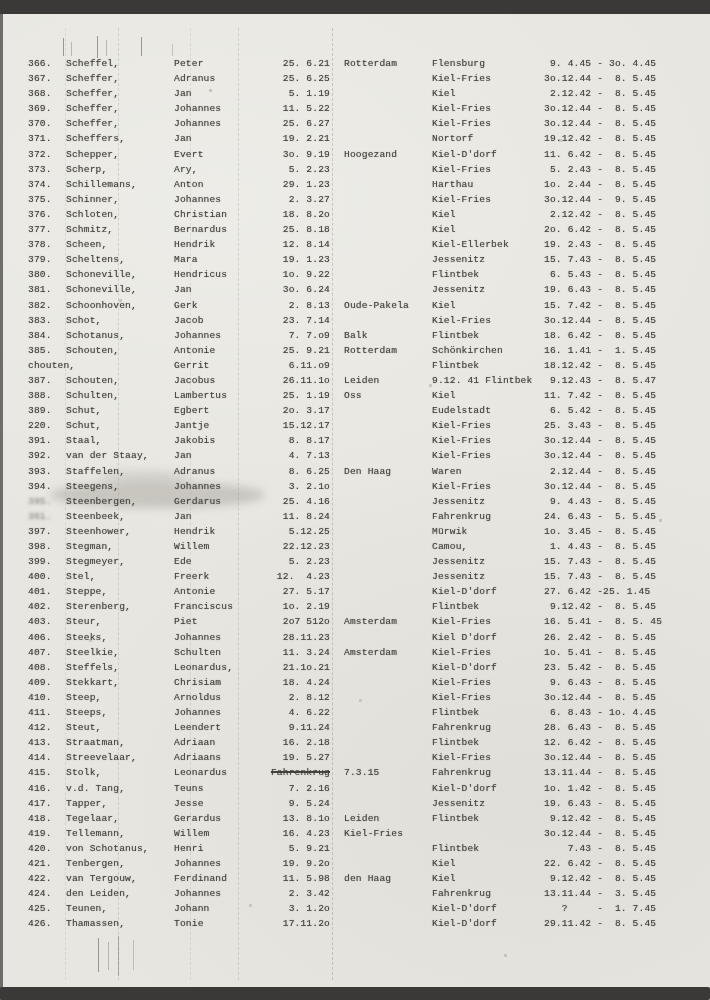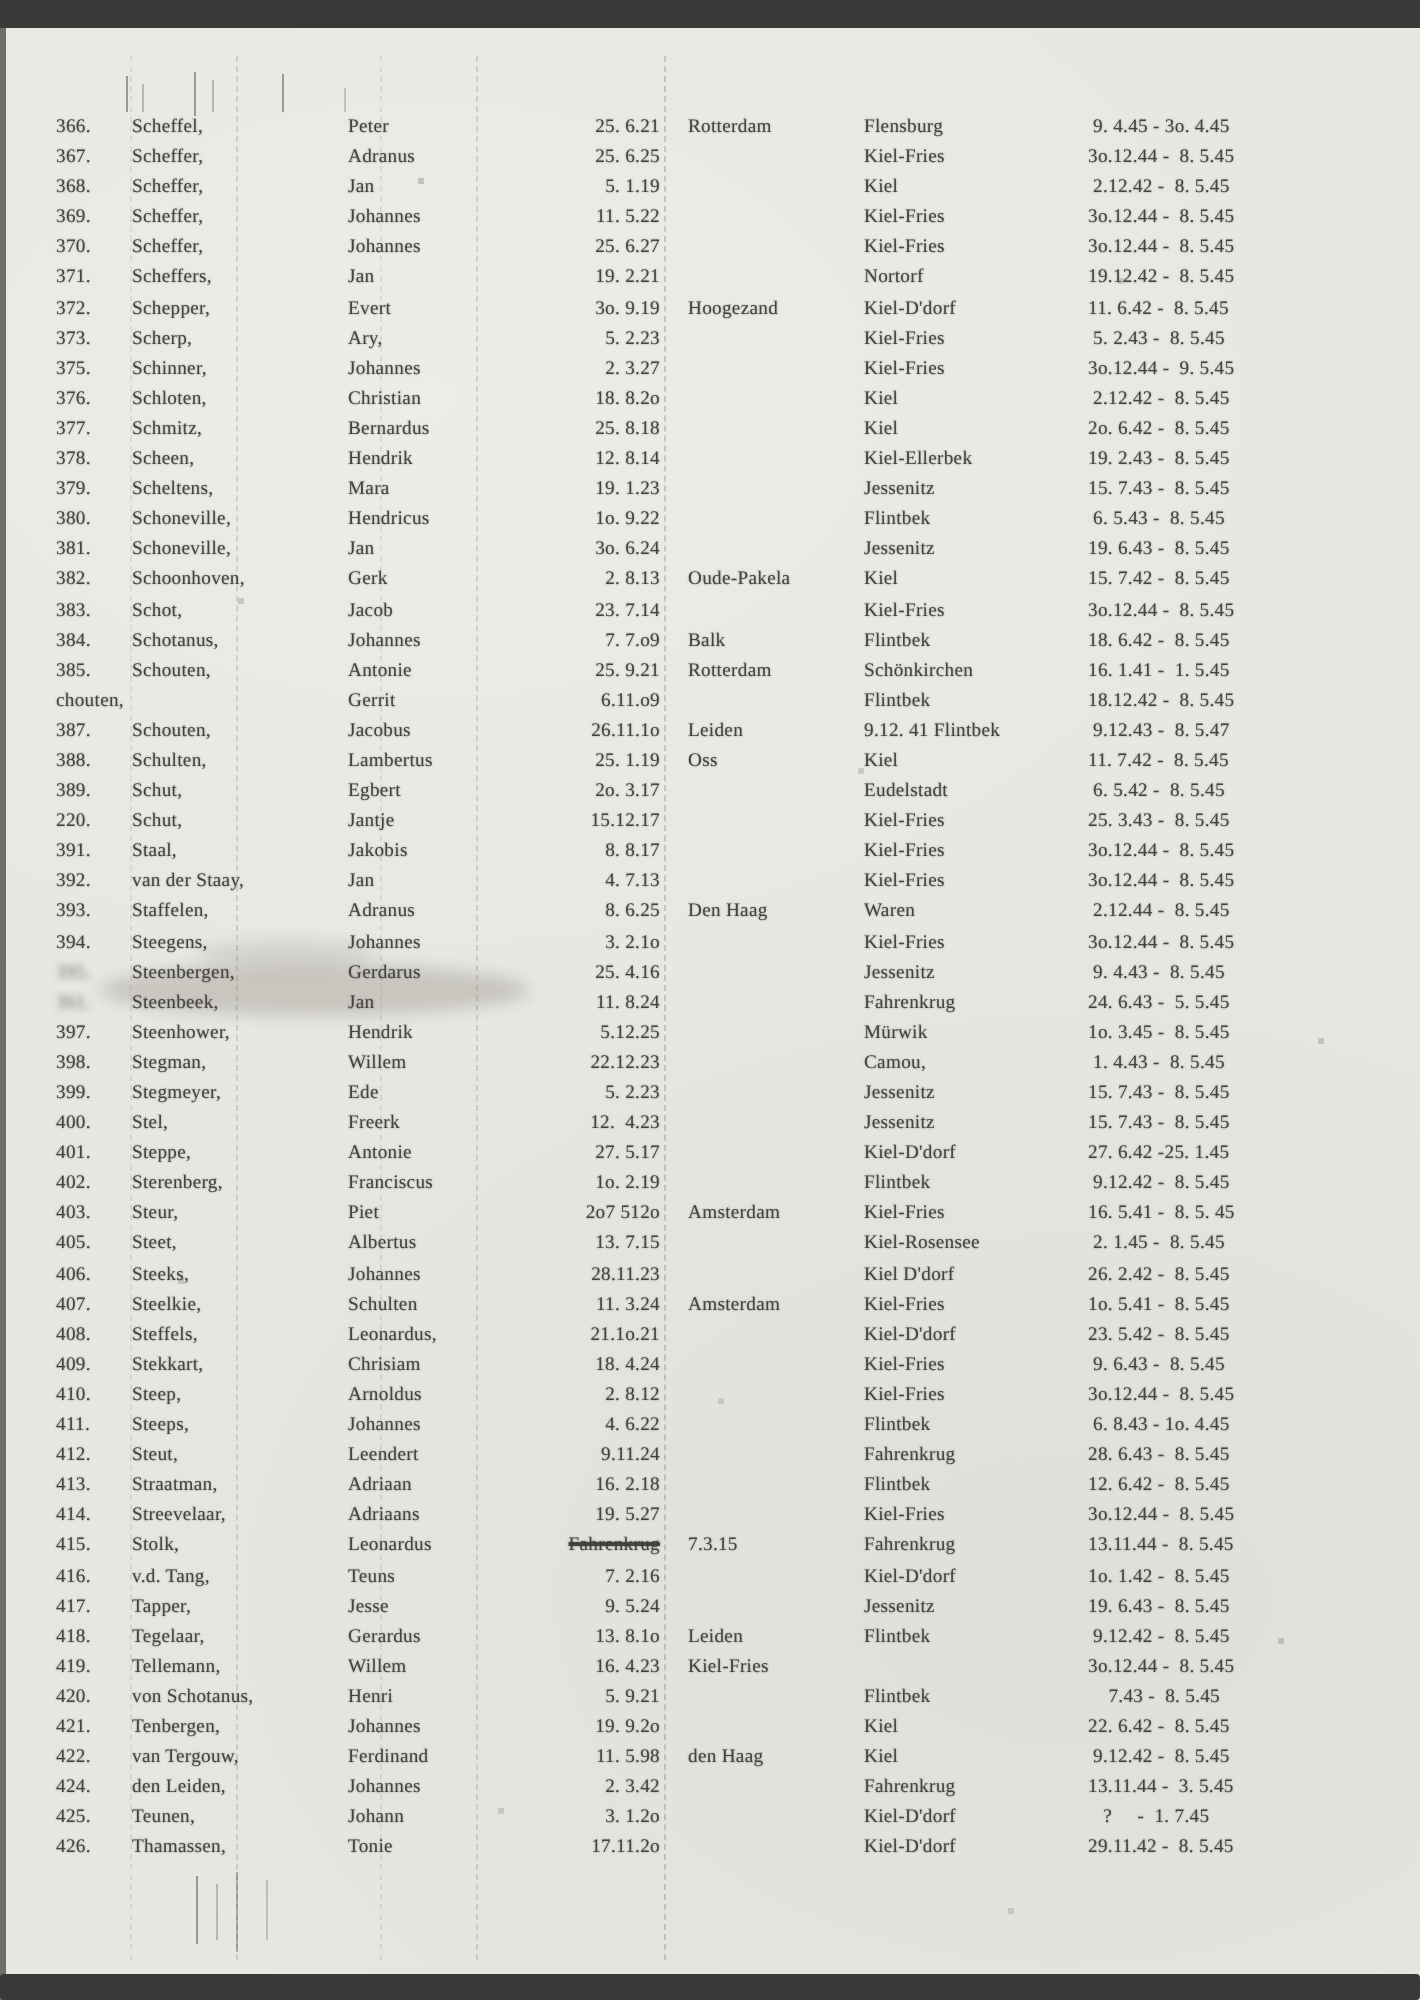--- a/index.html
+++ b/index.html
@@ -2,21 +2,21 @@
 <html><head>
 <meta charset="utf-8">
 <style>
   html,body{margin:0;padding:0;background:#2e2d2b;}
   .page{
     position:relative;width:710px;height:1000px;overflow:hidden;
     background:
       radial-gradient(ellipse 900px 600px at 30% 20%, rgba(255,255,255,.25), rgba(255,255,255,0) 60%),
       radial-gradient(ellipse 700px 500px at 75% 80%, rgba(190,188,180,.18), rgba(190,188,180,0) 70%),
       #e7e6e0;
-    font-family:Liberation Serif, serif;
+    font-family:Liberation Mono, monospace;
   }
   .scan-edge{position:absolute;background:#3a3937;}
   .scan-edge.top{left:0;top:0;width:710px;height:14px;}
   .scan-edge.bottom{left:0;top:987px;width:710px;height:13px;border-radius:2px;}
   .scan-edge.left{left:0;top:0;width:3px;height:1000px;opacity:.7;}
   .fold{position:absolute;top:28px;bottom:20px;width:0;border-left:1px dashed rgba(70,68,60,.16);}
   .fold.f1{left:65px;border-left-color:rgba(70,68,60,.10);}
   .fold.f2{left:118px;}
   .fold.f3{left:190px;border-left-color:rgba(70,68,60,.10);}
   .fold.f4{left:238px;}
@@ -150,20 +150,29 @@
     <div class="row">
       <span class="c c-num">373.</span>
       <span class="c c-surname">Scherp,</span>
       <span class="c c-first">Ary,</span>
       <span class="c c-birth">5. 2.23</span>
       <span class="c c-origin"></span>
       <span class="c c-dest">Kiel-Fries</span>
       <span class="c c-dates"> 5. 2.43 -  8. 5.45</span>
     </div>
 
+    <div class="row">
+      <span class="c c-num">374.</span>
+      <span class="c c-surname">Schillemans,</span>
+      <span class="c c-first">Anton</span>
+      <span class="c c-birth">29. 1.23</span>
+      <span class="c c-origin"></span>
+      <span class="c c-dest">Harthau</span>
+      <span class="c c-dates">1o. 2.44 -  8. 5.45</span>
+    </div>
 
     <div class="row">
       <span class="c c-num">375.</span>
       <span class="c c-surname">Schinner,</span>
       <span class="c c-first">Johannes</span>
       <span class="c c-birth">2. 3.27</span>
       <span class="c c-origin"></span>
       <span class="c c-dest">Kiel-Fries</span>
       <span class="c c-dates">3o.12.44 -  9. 5.45</span>
     </div>
@@ -442,29 +451,20 @@
       <span class="c c-num">403.</span>
       <span class="c c-surname">Steur,</span>
       <span class="c c-first">Piet</span>
       <span class="c c-birth">2o7 512o</span>
       <span class="c c-origin">Amsterdam</span>
       <span class="c c-dest">Kiel-Fries</span>
       <span class="c c-dates">16. 5.41 -  8. 5. 45</span>
     </div>
 
 
-    <div class="row">
-      <span class="c c-num">405.</span>
-      <span class="c c-surname">Steet,</span>
-      <span class="c c-first">Albertus</span>
-      <span class="c c-birth">13. 7.15</span>
-      <span class="c c-origin"></span>
-      <span class="c c-dest">Kiel-Rosensee</span>
-      <span class="c c-dates"> 2. 1.45 -  8. 5.45</span>
-    </div>
 
     <div class="row">
       <span class="c c-num">406.</span>
       <span class="c c-surname">Steeks,</span>
       <span class="c c-first">Johannes</span>
       <span class="c c-birth">28.11.23</span>
       <span class="c c-origin"></span>
       <span class="c c-dest">Kiel D'dorf</span>
       <span class="c c-dates">26. 2.42 -  8. 5.45</span>
     </div>

